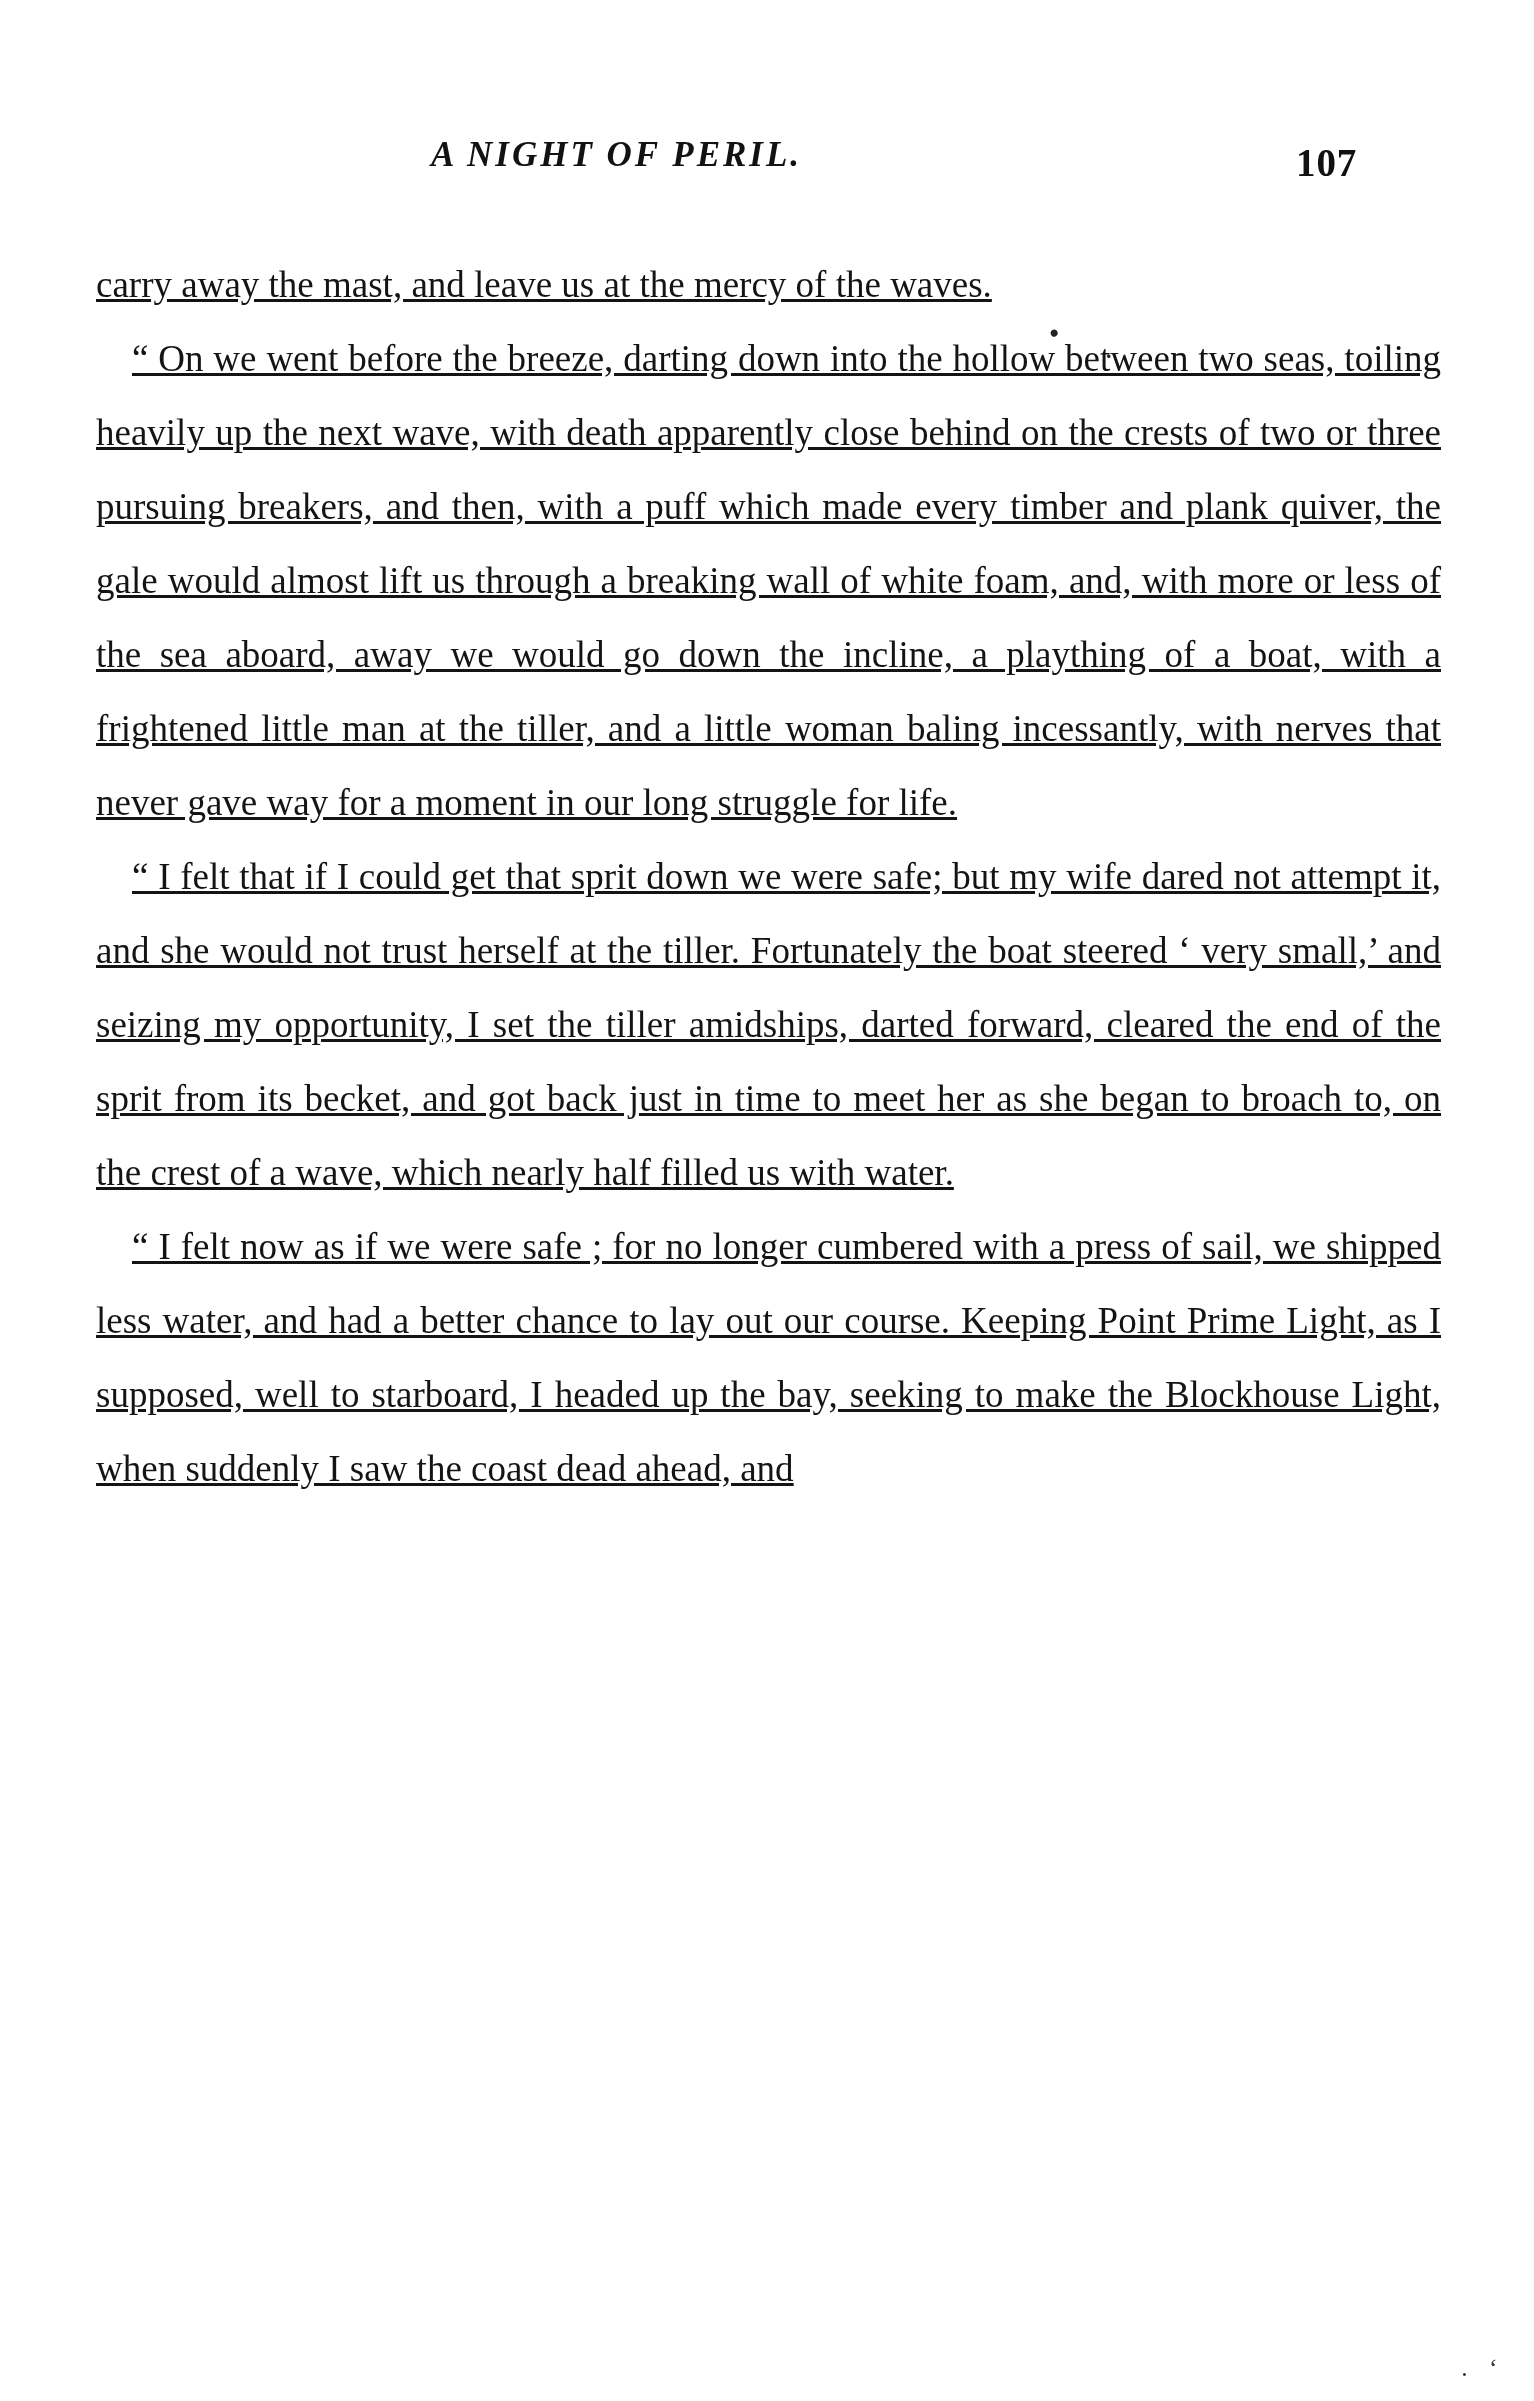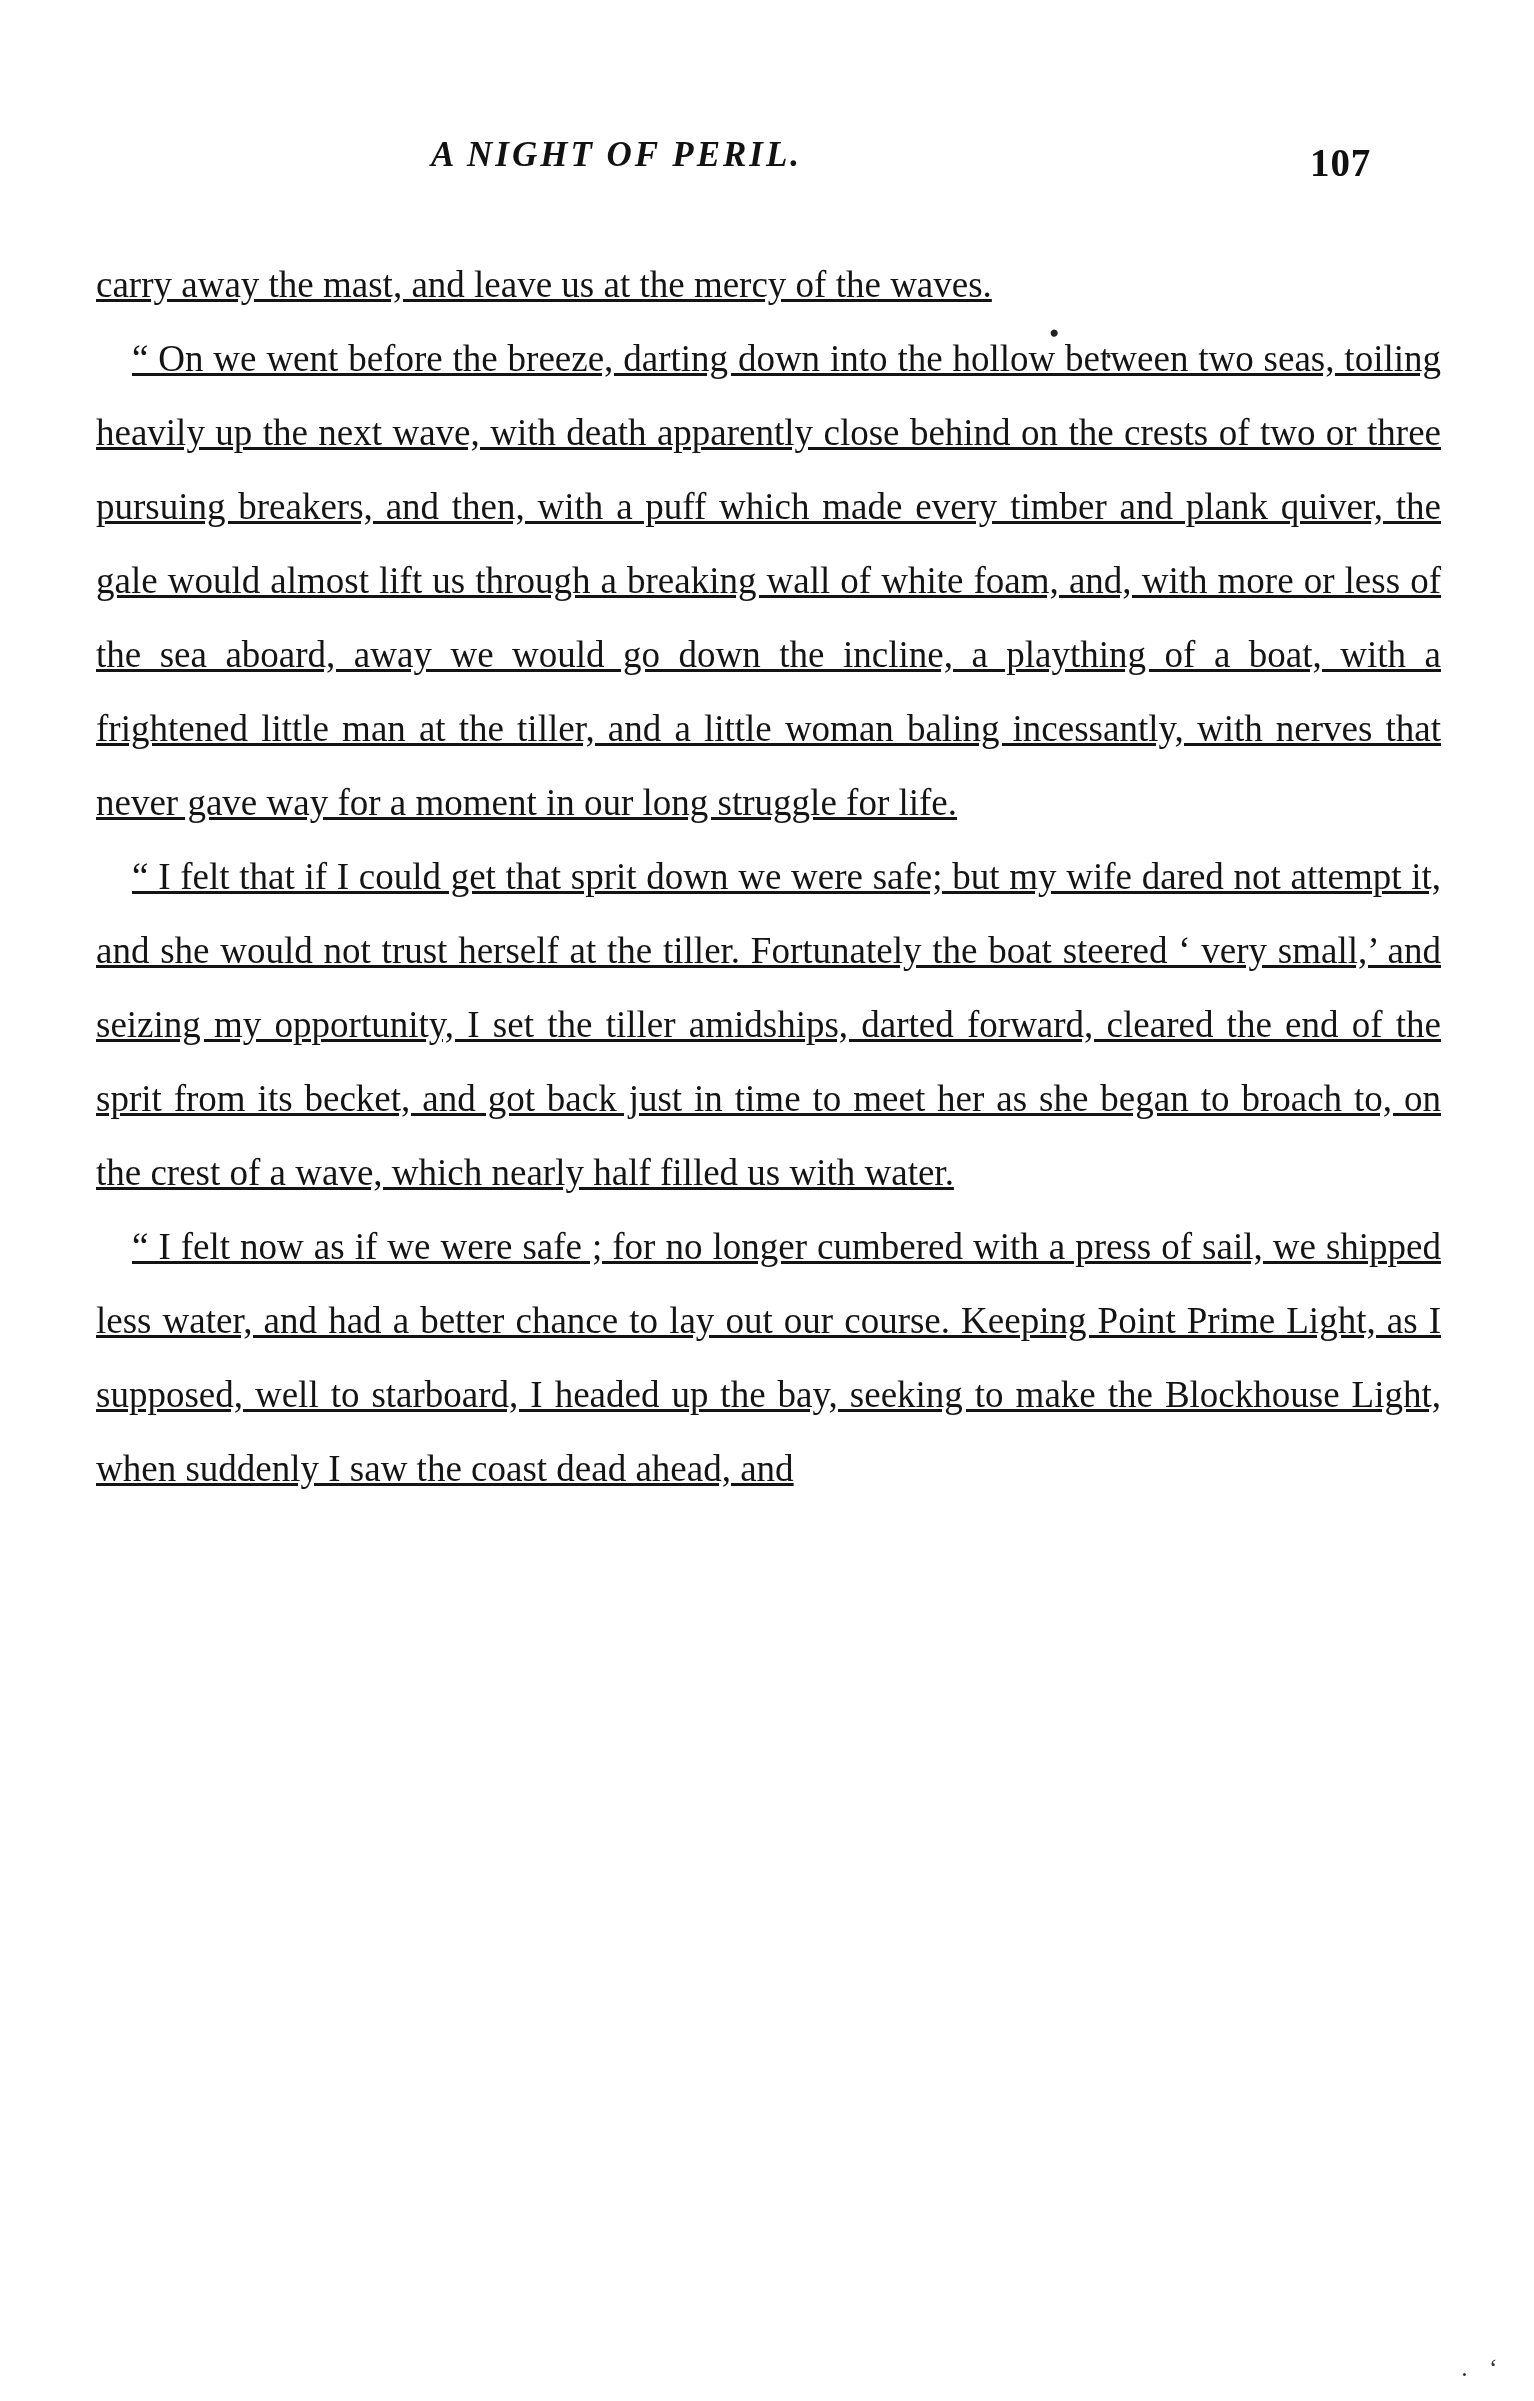--- a/index.html
+++ b/index.html
@@ -30,21 +30,21 @@
     text-align: center;
     font-style: italic;
     font-weight: bold;
     font-size: 35px;
     letter-spacing: 3px;
     color: #121212;
     white-space: nowrap;
   }
   .folio {
     position: absolute;
-    right: 164px;
+    right: 178px;
     top: 4.5px;
     font-size: 39px;
     font-weight: bold;
     color: #111111;
     letter-spacing: 0.8px;
   }
   .body-text {
     position: absolute;
     top: 248px;
     left: 96px;

